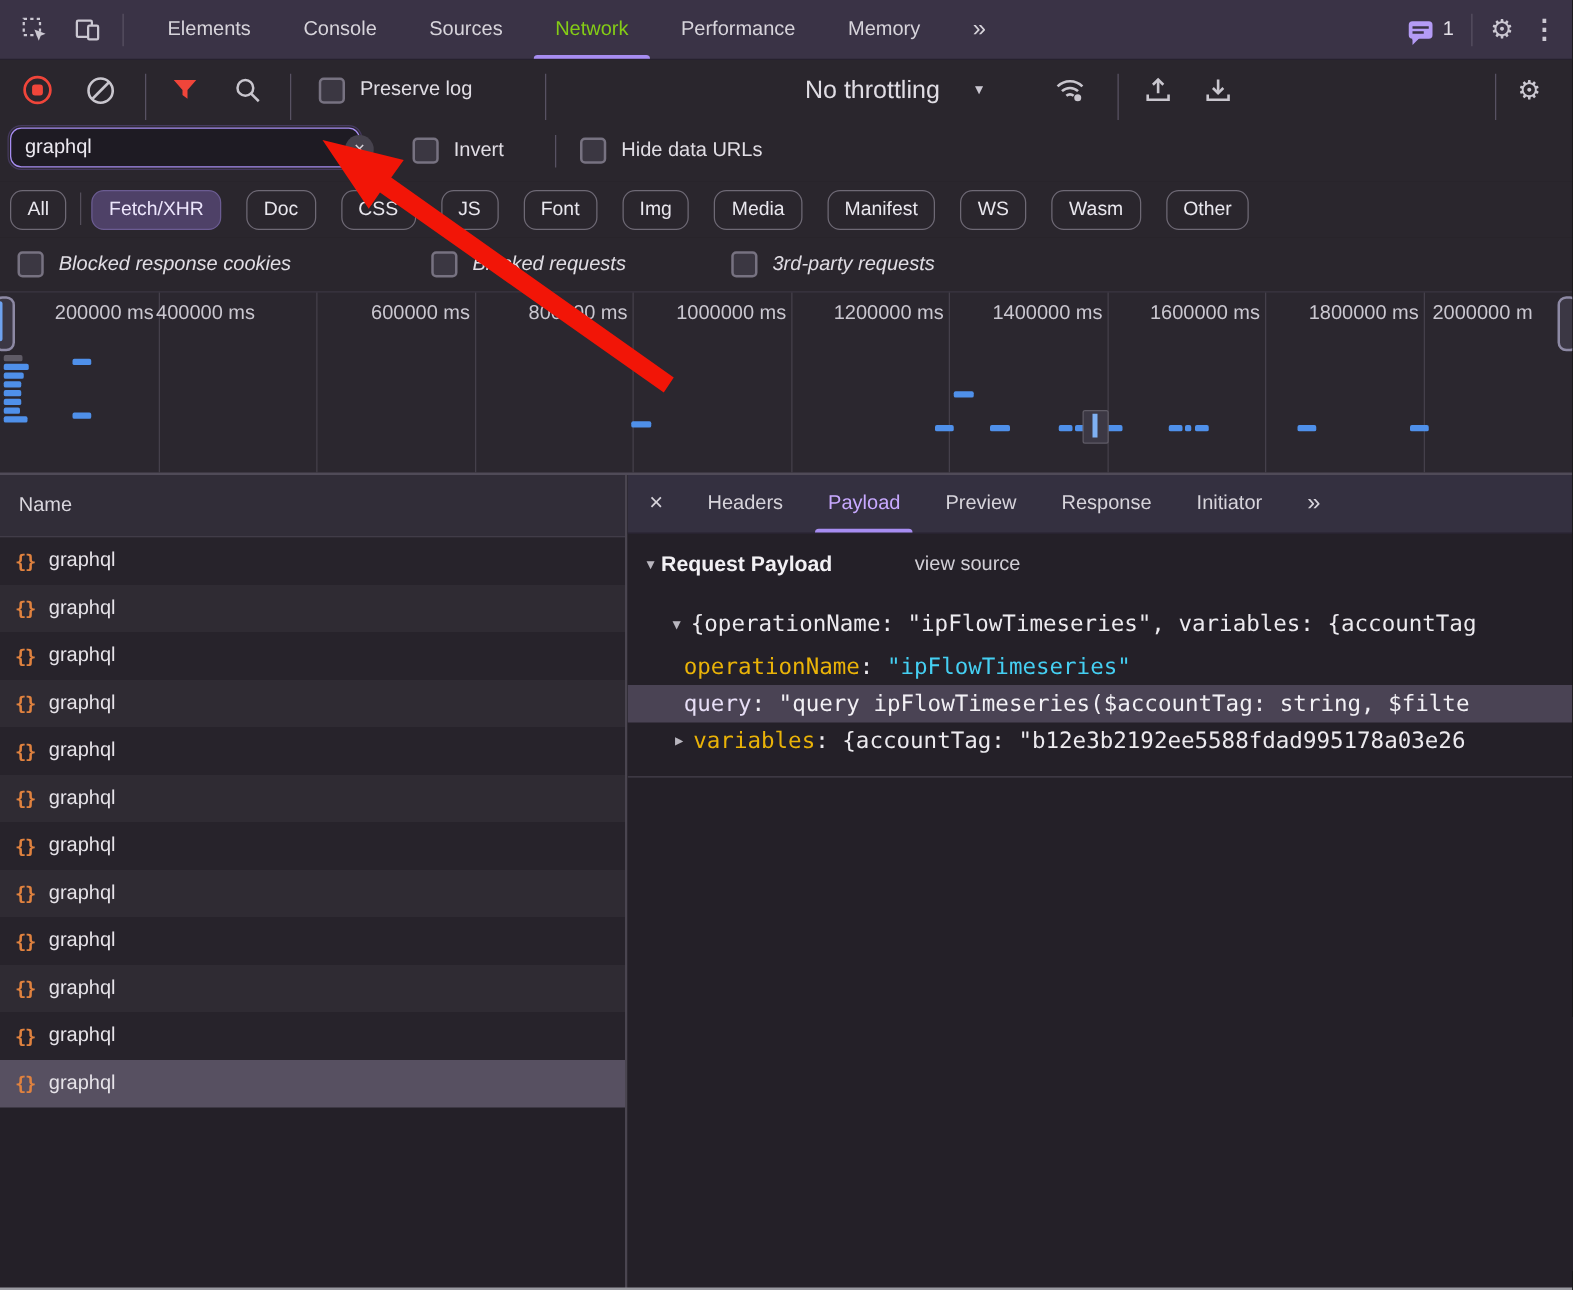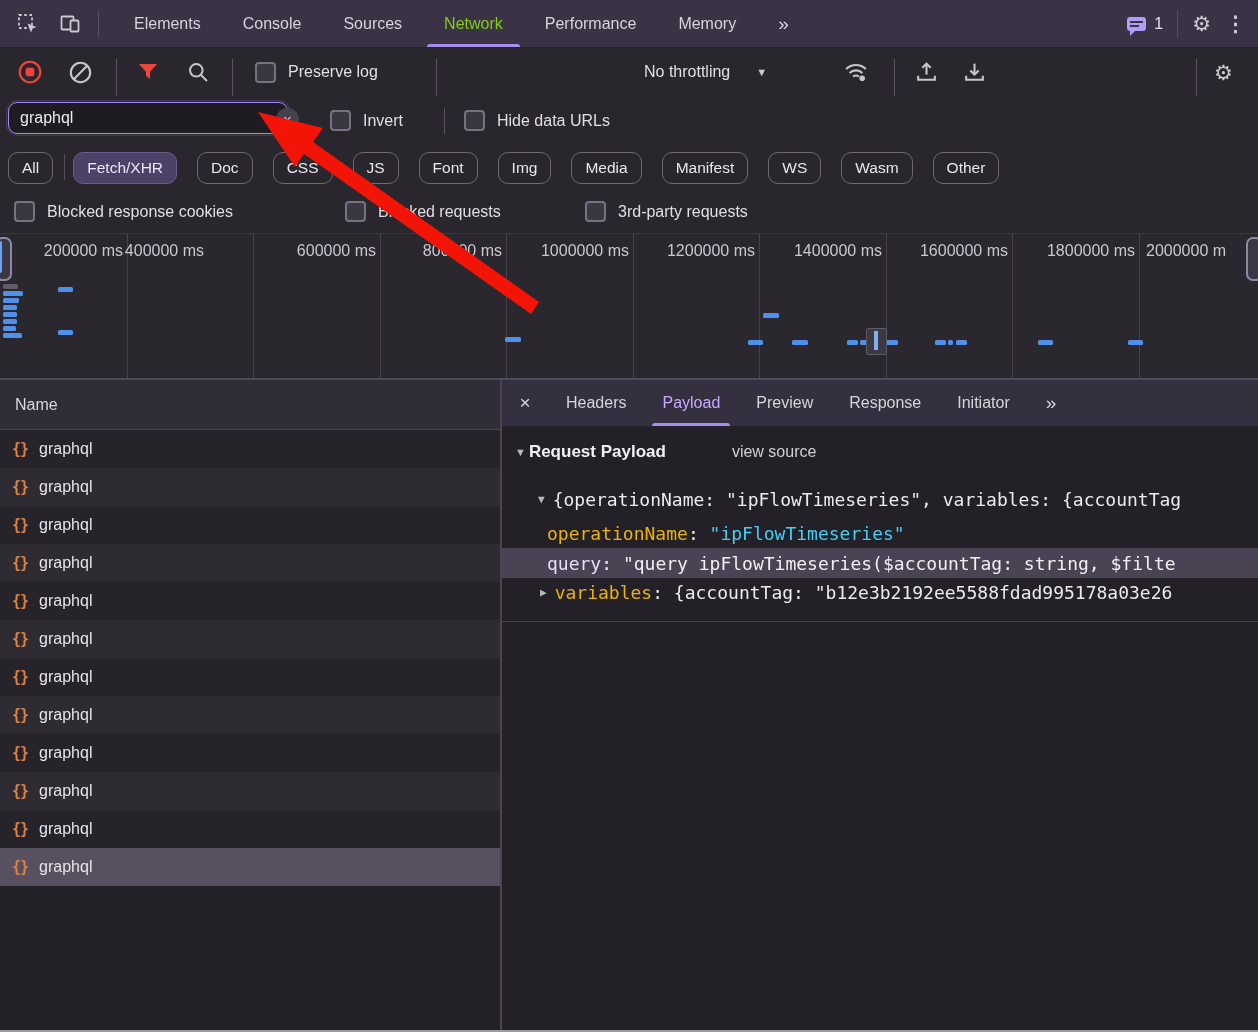--- a/index.html
+++ b/index.html
@@ -41,21 +41,21 @@
       color:#d8d5dc;display:flex;align-items:center;justify-content:center;font-size:15px;line-height:1;}
 
   
   #chipsrow{position:absolute;left:0;top:145px;width:1258px;height:45px;background:#2a262d;display:flex;align-items:center;padding-left:8px;box-sizing:border-box;gap:20px;}
   .chip{height:30px;display:flex;align-items:center;padding:0 13px;border:1px solid #6e6975;border-radius:10px;
         font-size:15.5px;color:#e9e7ee;background:transparent;white-space:nowrap;}
   .chip.selected{background:#4e4167;border-color:#6b5c92;color:#ece5fb;}
   .chip-div{width:1px;height:26px;background:#534e5a;margin:0 2px;}
 
   
-  #blockedrow{position:absolute;left:0;top:190px;width:1258px;height:43px;background:#2a262d;}
+  #blockedrow{position:absolute;left:0;top:190px;width:1258px;height:43px;background:#2a262d;font-style:italic;}
   .blk-item{position:absolute;top:11px;display:flex;align-items:center;}
 
   
   #timeline{position:absolute;left:0;top:233px;width:1258px;height:147px;background:#2b272f;
             border-top:1px solid #3b3642;border-bottom:2px solid #504b58;box-sizing:border-box;}
   .tl-grid{position:absolute;top:0;bottom:0;width:1px;background:#45404b;}
   .tl-label{position:absolute;top:8px;font-size:16px;color:#cac7d0;white-space:nowrap;}
   .tl-bar{position:absolute;height:5px;background:#4f90ea;border-radius:1.5px;}
   .tl-marker{position:absolute;left:866px;top:94px;width:19px;height:25px;background:#3c3844;border:1px solid #5f5b66;border-radius:2px;}
   .tl-marker::after{content:"";position:absolute;left:7px;top:2px;width:4px;height:19px;background:#7fb0f2;}
@@ -183,21 +183,21 @@
     </span>
     <span class="t2 vdiv" style="left:232px;top:11px;"></span>
 
     <span class="t2" style="left:255px;">
       <span class="cb"></span>
       <span class="cb-label">Preserve log</span>
     </span>
     <span class="t2 vdiv" style="left:436px;top:11px;"></span>
 
     <span class="t2" style="left:644px;">
-      <span style="font-size:16px;color:#e0dde4;">No throttling</span>
+      <span style="font-size:20px;color:#e0dde4;">No throttling</span>
       <span class="caret">▼</span>
     </span>
     <span class="t2 icon-btn" style="left:842px;">
       <svg width="28" height="28" viewBox="0 0 24 24" fill="none" stroke="#c9c6ce" stroke-width="1.8">
         <path d="M3.5 9.5 a12 12 0 0 1 17 0"></path>
         <path d="M6.5 12.8 a8 8 0 0 1 11 0"></path>
         <path d="M9.5 16 a4 4 0 0 1 5 0"></path>
         <circle cx="17.3" cy="17.3" r="2.4" fill="#c9c6ce" stroke="none"></circle>
       </svg>
     </span>

